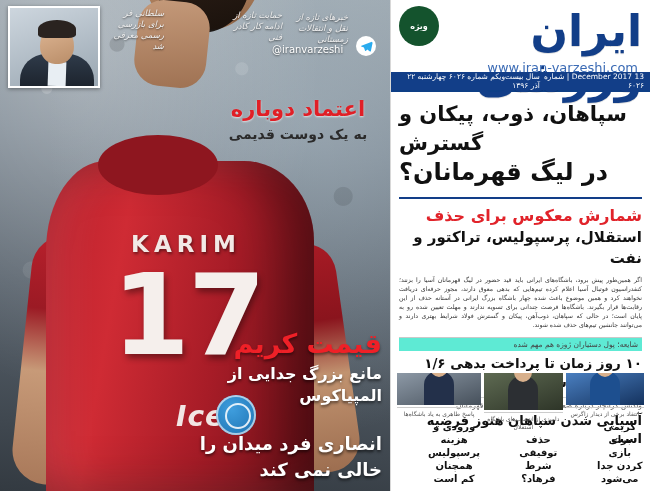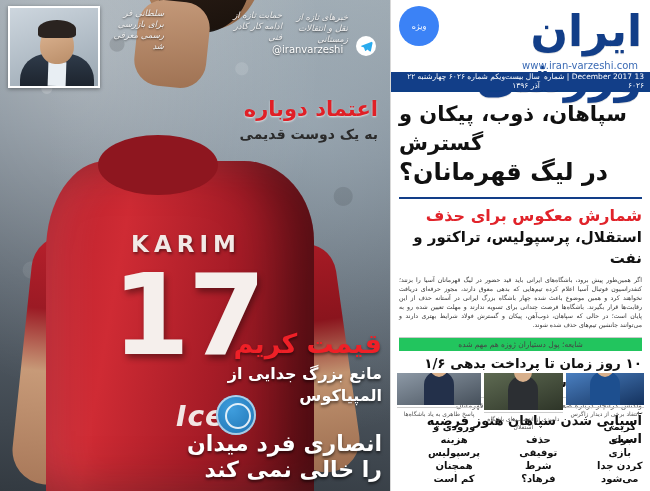--- a/index.html
+++ b/index.html
@@ -195,23 +195,23 @@
     position: absolute;
     left: 38px; bottom: 0;
     width: 18px; height: 24px;
     background: #e8eef3;
     transform: rotate(2deg);
   }
 
   
   .left-red-head {
     position: absolute;
-    right: 12px; top: 96px;
+    right: 6px; top: 96px;
     width: 172px;
-    text-align: right;
+    text-align: center;
     direction: rtl;
   }
   .left-red-head .l1 {
     color: #e01f26;
     font-size: 21px;
     font-weight: bold;
     text-shadow: 0 1px 2px rgba(255,255,255,.7);
     line-height: 26px;
   }
   .left-red-head .l2 {
@@ -278,21 +278,21 @@
     margin-top: 4px;
     text-shadow: 0 2px 3px rgba(0,0,0,.55);
   }
   .photo-foot-head {
     position: absolute;
     right: 8px; bottom: 8px;
     width: 200px;
     text-align: right;
     direction: rtl;
     color: #ffffff;
-    font-size: 22px;
+    font-size: 18px;
     font-weight: bold;
     line-height: 26px;
     text-shadow: 0 2px 3px rgba(0,0,0,.6);
   }
 
   
   .right-col {
     position: absolute;
     left: 390px; top: 0;
     width: 260px; height: 491px;
@@ -313,32 +313,32 @@
     font-size: 44px;
     font-weight: bold;
     line-height: 46px;
     letter-spacing: -1px;
     text-shadow: 0 1px 0 rgba(0,0,0,.12);
   }
   .logo-site {
     position: absolute;
     right: 12px; top: 60px;
     color: #3b6bb5;
-    font-size: 10px;
+    font-size: 13px;
     direction: ltr;
   }
   .logo-badge {
     position: absolute;
     left: 8px; top: 6px;
     width: 40px; height: 40px;
     border-radius: 50%;
-    background: #3b82f6;
+    background: #14532d;
     color: #fff;
     font-size: 8px;
-    font-weight: normal;
+    font-weight: bold;
     display: flex; align-items: center; justify-content: center;
     text-align: center;
     line-height: 9px;
     padding: 3px;
   }
   .date-strip {
     position: absolute;
     right: 0; left: 0; bottom: 0;
     height: 18px;
     background: #123e88;
@@ -389,26 +389,26 @@
   }
   .body-text {
     padding: 4px 8px 6px 8px;
     color: #333333;
     font-size: 6.2px;
     line-height: 9px;
     text-align: justify;
   }
   .kicker-bar {
     margin: 2px 8px 0 8px;
-    background: #22c55e;
+    background: #5eead4;
     border-top: 1px solid #c9c9c9;
     color: #444;
     font-size: 7.5px;
     padding: 2px 4px;
-    text-align: center;
+    text-align: right;
   }
   .kicker-head {
     padding: 3px 8px 0 8px;
     color: #111;
     font-size: 13.5px;
     font-weight: bold;
     text-align: right;
     line-height: 19px;
   }
   .kicker-bar2 {

